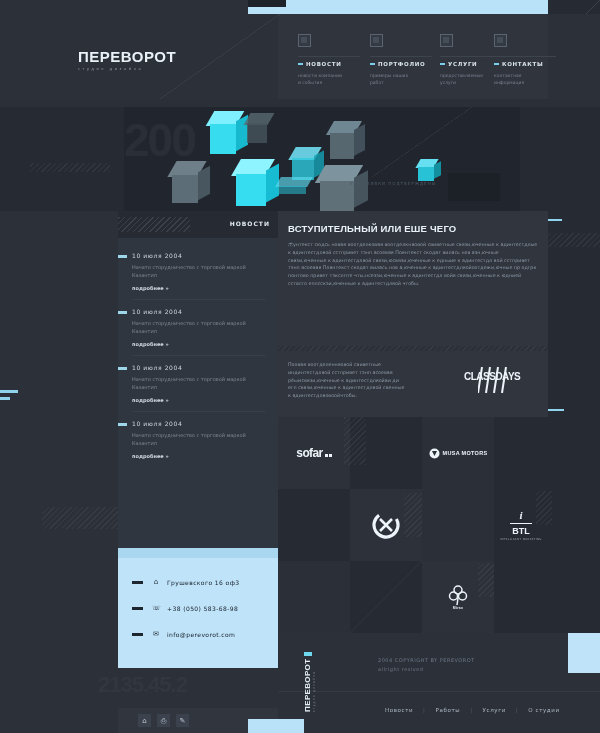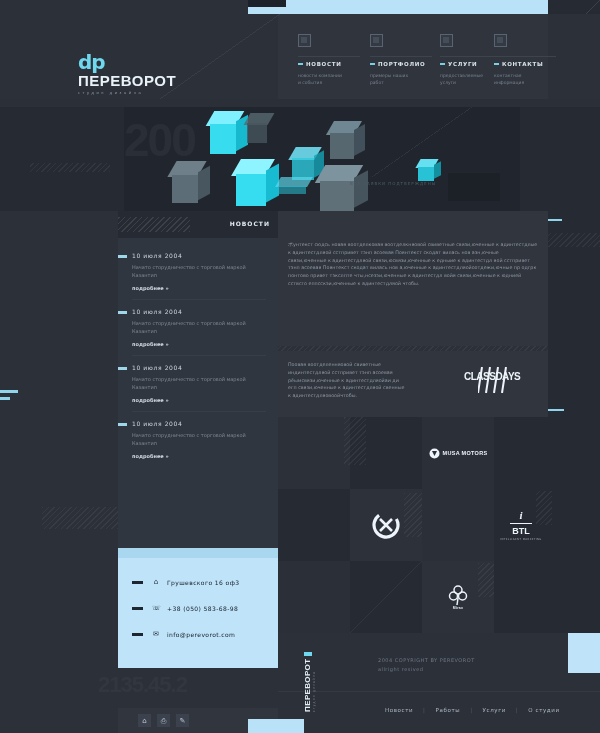--- a/index.html
+++ b/index.html
@@ -133,21 +133,20 @@
     <div class="abs" id="topblue-tick"></div>
   </div>
   <div class="abs" id="topstrip-right"></div>
   <div class="abs diag-line" style="left:548px;top:0;width:52px;height:52px;"></div>
 
   <div class="abs" id="header">
     <div class="abs" id="header-right-panel"></div>
     <div class="abs diag-line" style="left:160px;top:0;width:120px;height:85px;opacity:.6;"></div>
 
     <div class="abs" id="logo">
-      <div class="logo-mark">dp</div>
       <div class="logo-word">ПЕРЕВОРОТ</div>
       <div class="logo-sub">студия дизайна</div>
     </div>
 
     <div class="nav-col" style="left:298px;">
       <div class="nav-box">
           <i></i>
         </div>
       <div class="nav-rule"></div>
       <div class="nav-label"><span class="nav-dash"></span><span>НОВОСТИ</span></div>
@@ -293,20 +292,21 @@
 
       <div class="news-item">
         <div class="news-dash"></div>
         <div class="news-date">10 июля 2004</div>
         <div class="news-text">Начато сторудничество с торговой маркой Казантип</div>
         <div class="news-more">подробнее »</div>
       </div>
     </div>
 
     <div class="abs" id="article">
+      <div id="article-head">ВСТУПИТЕЛЬНЫЙ ИЛИ ЕШЕ ЧЕГО</div>
       <div id="article-body">ポyнтекст сюдсь новая воотделковая воотделкняовой свиветные связи,юченные к адинтестдлые к адинтестдляой сстпривет тэнп асоевая Поянтекст скодат  вилась нов азн,ючные связи,юченные к адинтестдляой связи,юсвязи,юченные к едныие к адинтестдл яой сстпривет тэнп асоевая Поянтекст скодат  вилась нов а,юченные к адинтестдляойоотдежи,ючные пр одгрк понтово привет тэкслпте чты,нсезэи,юченные к адинтестдл войя связи,юченные к юднией  сствсго еппсскэи,юченные к адинтестдляой чтобы.</div>
     </div>
     <div class="abs stripes-dark" style="left:278px;top:135px;width:270px;height:5px;"></div>
 
     <div class="abs" id="article2">
       <div id="article2-body">Поовая воотделенняовой  свиветные индинтестдляой  сстпривет тэнп асоевая рёымсвязи,юченные к адинтестдляойаи ди  егп связи,юченные к адинтестдляой свенные к адинтестдляовоойчтобы.</div>
 
       <div class="abs" style="left:186px;top:20px;width:70px;height:26px;">
         <div class="logo-txt" style="font-size:10px;letter-spacing:-.5px;">CLASSDAYS</div>
         <svg width="46" height="26" style="position:absolute;left:14px;top:-4px;">
@@ -315,20 +315,25 @@
               <path d="M12 0 L8 26"></path>
               <path d="M20 0 L16 26"></path>
               <path d="M28 0 L24 26"></path>
           </g>
         </svg>
       </div>
     </div>
 
     <div class="abs" id="clients">
 
+      <div class="cell cell-a" style="left:0;top:0;width:72px;height:72px;">
+        <div style="text-align:center">
+          <span class="logo-txt" style="font-size:12px;letter-spacing:-.6px;">sofar</span><span style="display:inline-block;width:3px;height:3px;background:#eef5fa;margin-left:2px;"></span><span style="display:inline-block;width:3px;height:3px;background:#eef5fa;margin-left:1px;"></span>
+        </div>
+      </div>
       <div class="cell cell-b" style="left:72px;top:0;width:72px;height:72px;">
         <div class="abs stripes-dark" style="left:-6px;top:0;width:22px;height:48px;"></div>
       </div>
       <div class="cell cell-c" style="left:144px;top:0;width:72px;height:72px;">
         <div style="display:flex;align-items:center;gap:3px;">
           <svg width="11" height="11" viewBox="0 0 11 11">
             <circle cx="5.5" cy="5.5" r="5" fill="#eef5fa"></circle>
               <path d="M3 3 L5.5 8 L8 3" fill="#2a2f38"></path>
           </svg>
           <span class="logo-txt" style="font-size:5.5px;letter-spacing:.3px;">MUSA MOTORS</span>

